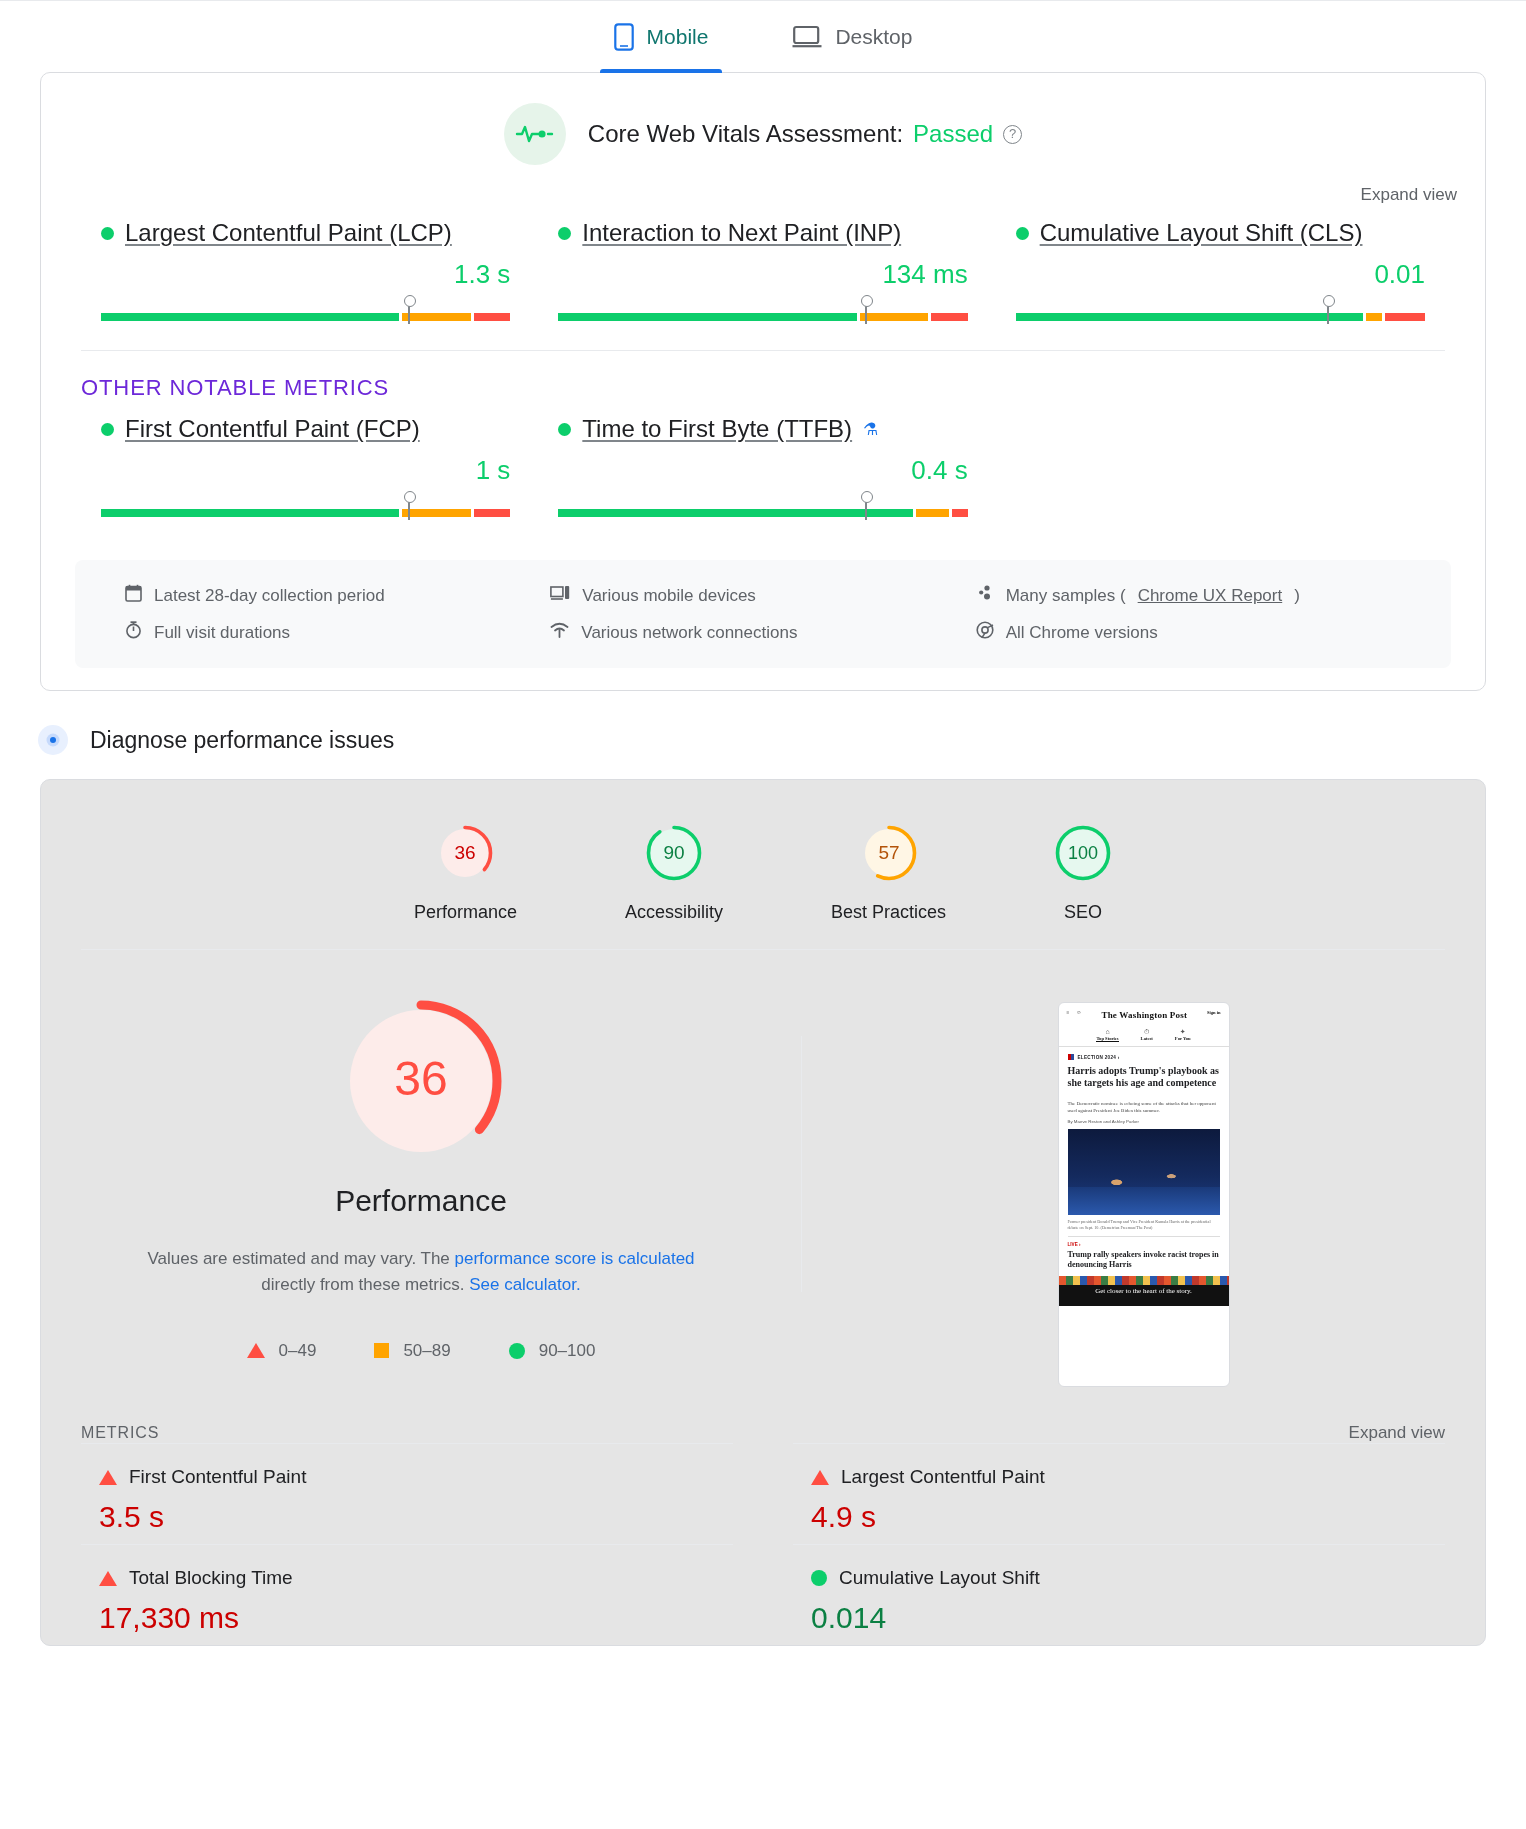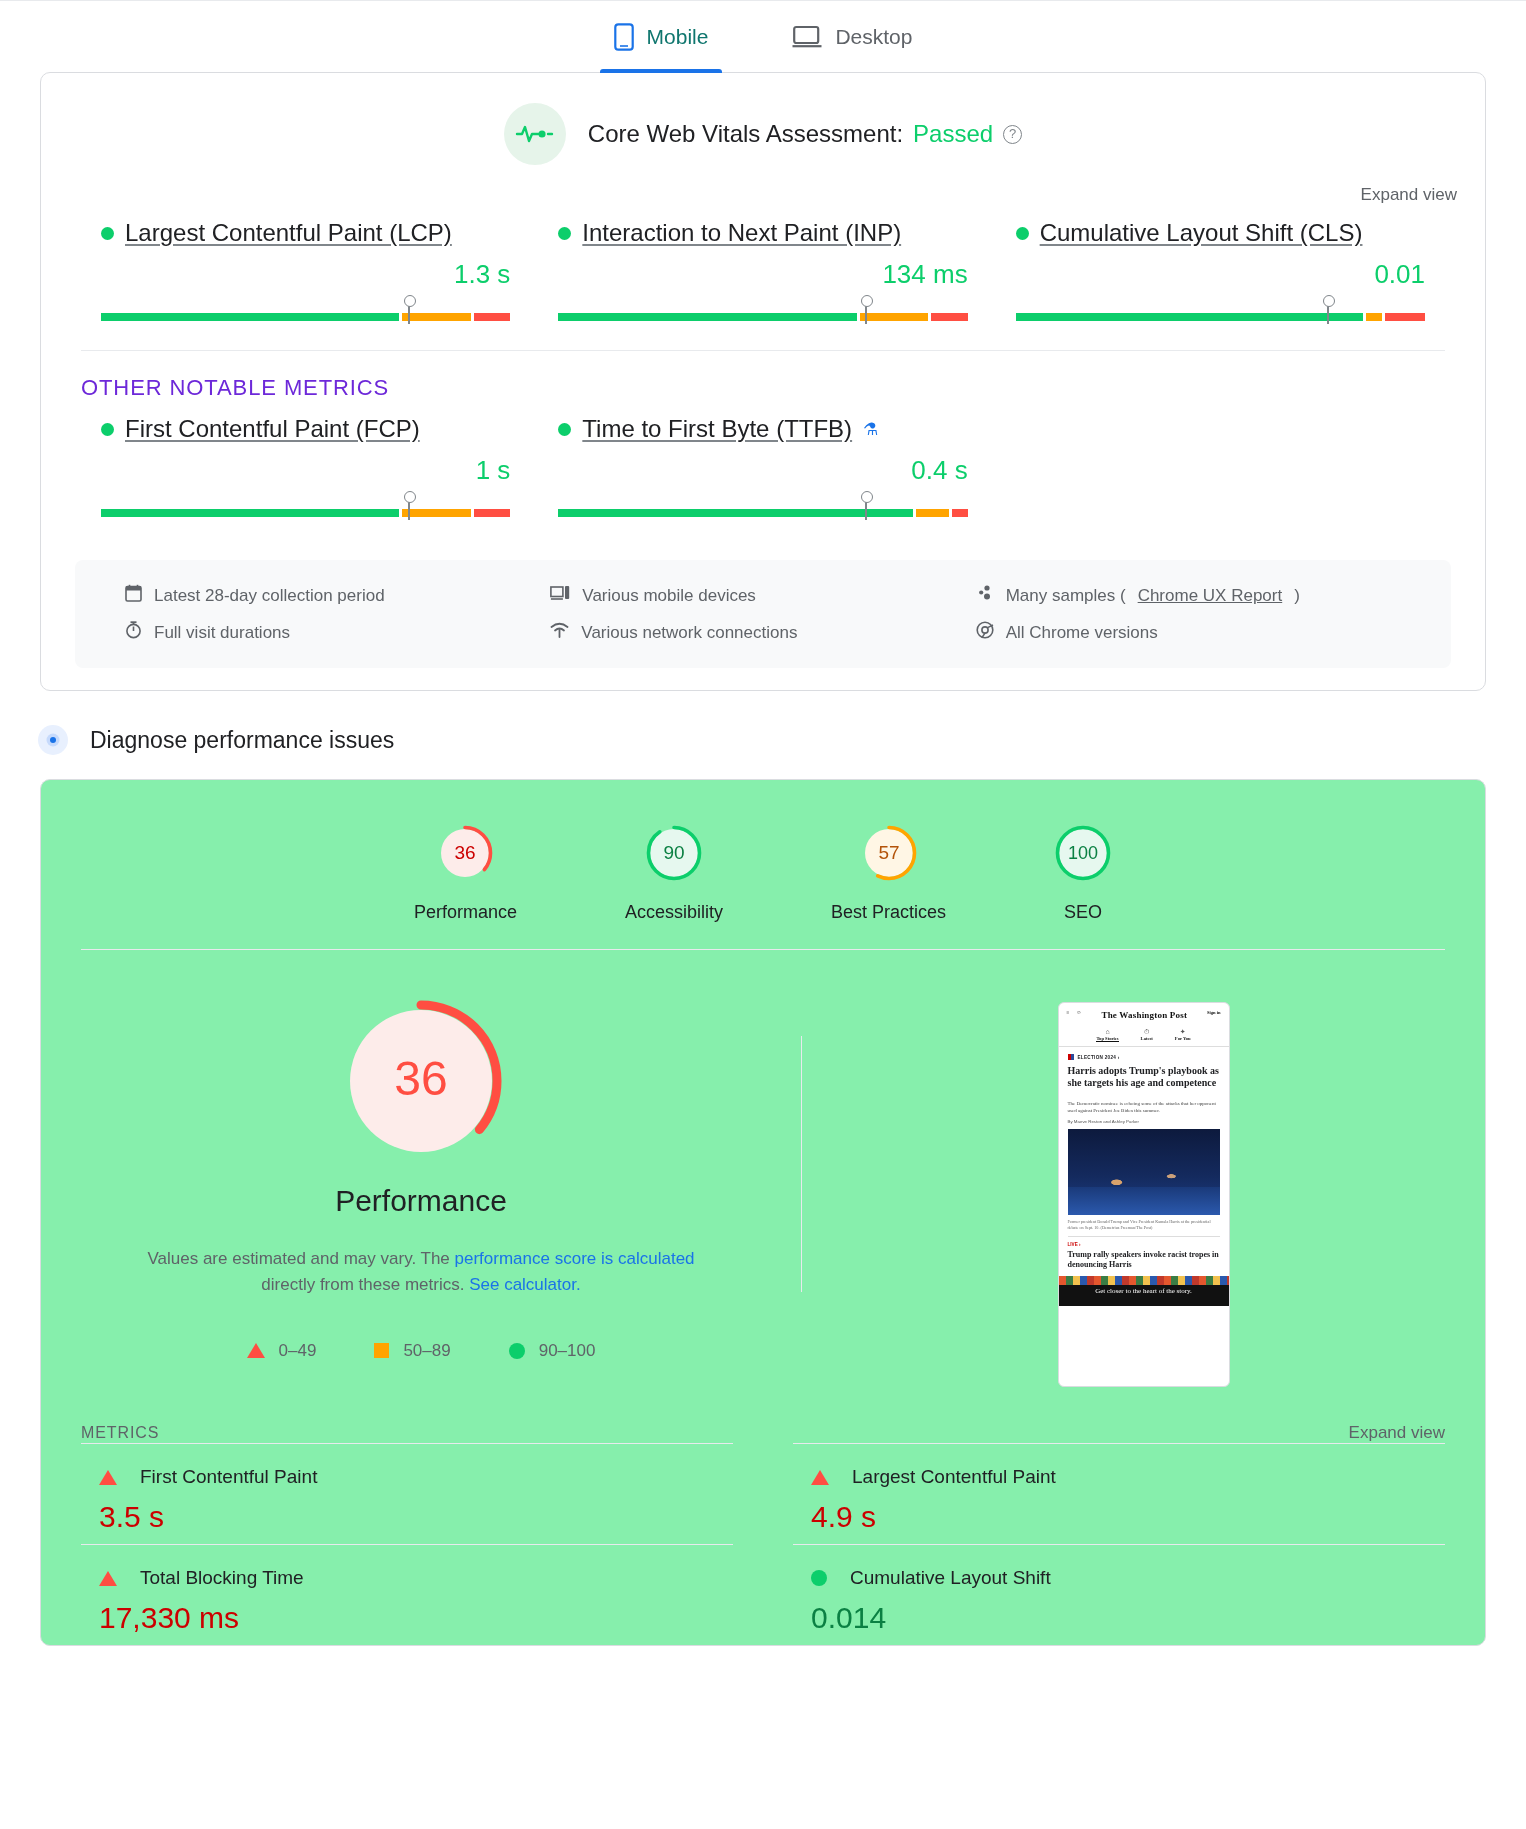--- a/index.html
+++ b/index.html
@@ -106,21 +106,21 @@
   
   .diag-head {
     display:flex; align-items:center; gap:22px;
     padding:34px 0 24px 38px;
   }
   .diag-ic { width:30px;height:30px;border-radius:50%;background:#e8f0fe;
     display:flex;align-items:center;justify-content:center; flex:none;}
   .diag-title { font-size:23px; color:#202124; }
 
   .lh-card {
-    margin:0 40px; border:1px solid #dadce0; border-radius:10px; background:#86efac;
+    margin:0 40px; border:1px solid #dadce0; border-radius:10px; background:#e5e5e5;
   }
   .gauges { display:flex; justify-content:center; gap:108px; padding:44px 0 26px; }
   .gauge { text-align:center; }
   .gauge-label { font-size:18px; color:#202124; margin-top:16px; }
   .hr { height:1px; background:#e8eaed; margin:0 40px; }
 
   .score-area { display:flex; padding:46px 0 10px; position:relative; }
   .score-left { width:760px; display:flex; flex-direction:column; align-items:center; }
   .big-title { font-size:30px; color:#202124; margin-top:18px; }
   .desc { font-size:17px; color:#5f6368; text-align:center; margin-top:28px; line-height:1.55; max-width:600px;}
@@ -167,21 +167,21 @@
   .t-promo{height:30px;background:#111;position:relative;margin:0 -9px;}
   .t-dots{height:9px;background:repeating-linear-gradient(90deg,#e4572e 0 7px,#3a7d44 7px 14px,#f2c14e 14px 21px,#2b59ad 21px 28px,#c0392b 28px 35px);}
   .t-promo-txt{position:absolute;left:0;right:0;top:11px;text-align:center;color:#fff;font-size:7px;font-family:"Liberation Serif",serif;}
 
   
   .metrics-head { display:flex; justify-content:space-between; align-items:center;
     padding:26px 40px 0; }
   .metrics-label { font-size:16px; letter-spacing:.9px; color:#5f6368; }
   .mlist { display:grid; grid-template-columns:1fr 1fr; column-gap:60px; padding:0 40px; }
   .mrow { border-top:1px solid #e8eaed; padding:22px 18px 10px; }
-  .mrow-head { display:flex; align-items:center; gap:23px; }
+  .mrow-head { display:flex; align-items:center; gap:12px; }
   .mrow-name { font-size:19px; color:#202124; }
   .mrow-val { font-size:30px; margin-top:12px; }
   .v-red { color:#cc0000; }
   .v-green { color:#0b8043; }
 </style>
 </head>
 <body>
 
 <div class="page">
 

